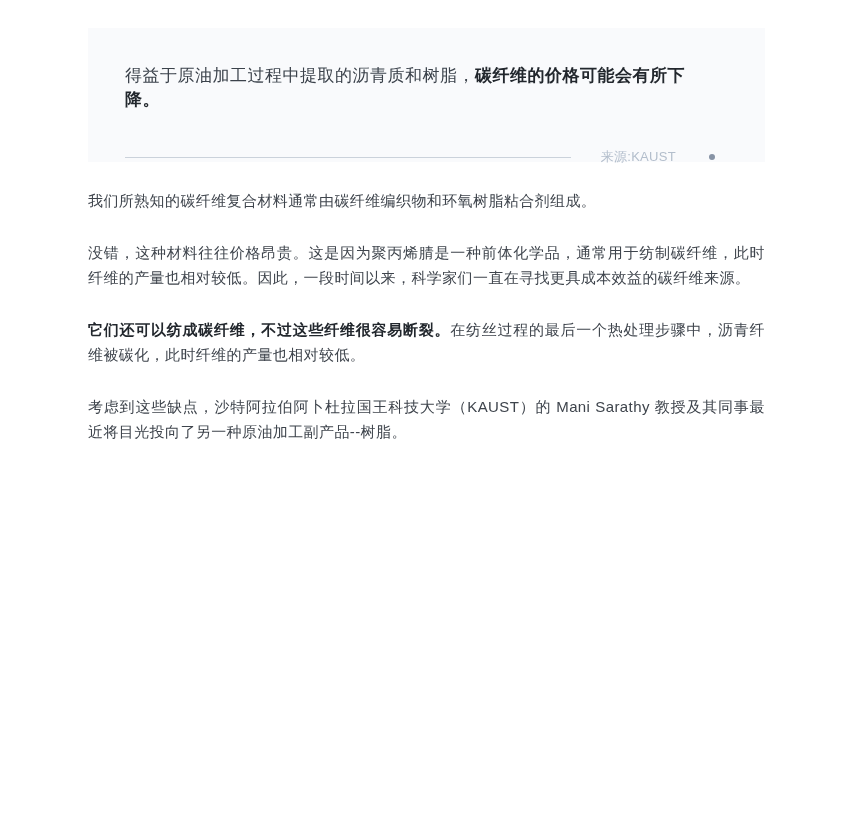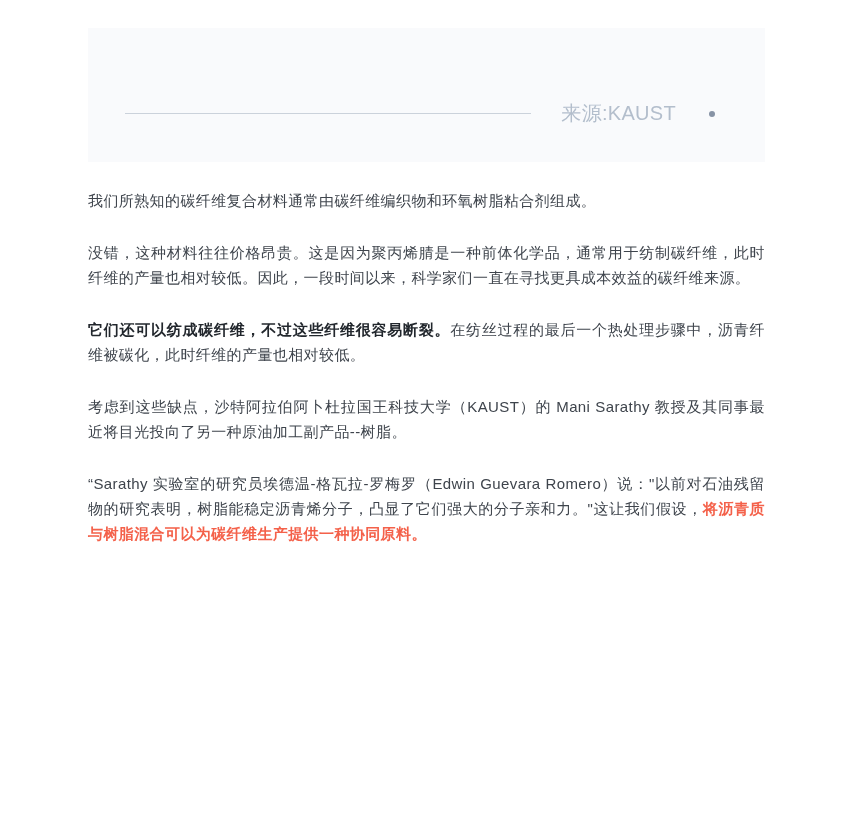--- a/index.html
+++ b/index.html
@@ -34,21 +34,21 @@
     align-items: center;
     margin-top: 36px;
   }
   .divider-line {
     flex: 1;
     height: 1px;
     background: #cbd2db;
   }
   .source-label {
     margin-left: 30px;
-    font-size: 20px;
+    font-size: 13px;
     color: #b3becc;
     letter-spacing: 0.3px;
   }
   .bullet-dot {
     width: 6px;
     height: 6px;
     border-radius: 50%;
     background: #8793a5;
     margin-left: 33px;
   }
@@ -69,28 +69,28 @@
   .seg-bold { font-weight: 700; color: #22272d; }
   .seg-red { color: #f4614a; }
   .seg-red-bold { color: #f4614a; font-weight: 700; }
 </style>
 </head>
 <body>
 
 <div class="page">
 
   <div class="hero-card">
+    <div class="hero-caption"><span class="seg-normal">得益于原油加工过程中提取的沥青质和树脂，</span><span class="seg-bold">碳纤维的价格可能会有所下降。</span></div>
     <div class="source-row">
       <div class="divider-line"></div>
       <span class="source-label">来源:KAUST</span>
       <span class="bullet-dot"></span>
     </div>
   </div>
 
   <div class="article-body">
       <p><span class="seg-normal">我们所熟知的碳纤维复合材料通常由碳纤维编织物和环氧树脂粘合剂组成。</span></p>
       <p><span class="seg-normal">没错，这种材料往往价格昂贵。这是因为聚丙烯腈是一种前体化学品，通常用于纺制碳纤维，此时纤维的产量也相对较低。因此，一段时间以来，科学家们一直在寻找更具成本效益的碳纤维来源。</span></p>
       <p><span class="seg-bold">它们还可以纺成碳纤维，不过这些纤维很容易断裂。</span><span class="seg-normal">在纺丝过程的最后一个热处理步骤中，沥青纤维被碳化，此时纤维的产量也相对较低。</span></p>
       <p><span class="seg-normal">考虑到这些缺点，沙特阿拉伯阿卜杜拉国王科技大学（KAUST）的 Mani Sarathy 教授及其同事最近将目光投向了另一种原油加工副产品--树脂。</span></p>
-      <p><span class="seg-normal">“Sarathy 实验室的研究员埃德温-格瓦拉-罗梅罗（Edwin Guevara Romero）说："以前对石油残留物的研究表明，树脂能稳定沥青烯分子，凸显了它们强大的分子亲和力。"这让我们假设，</span><span class="seg-red-bold">将沥青质与树脂混合可以为碳纤维生产提供一种协同原料。</span></p>
     </div>
 
 </div>
 
 </body></html>

